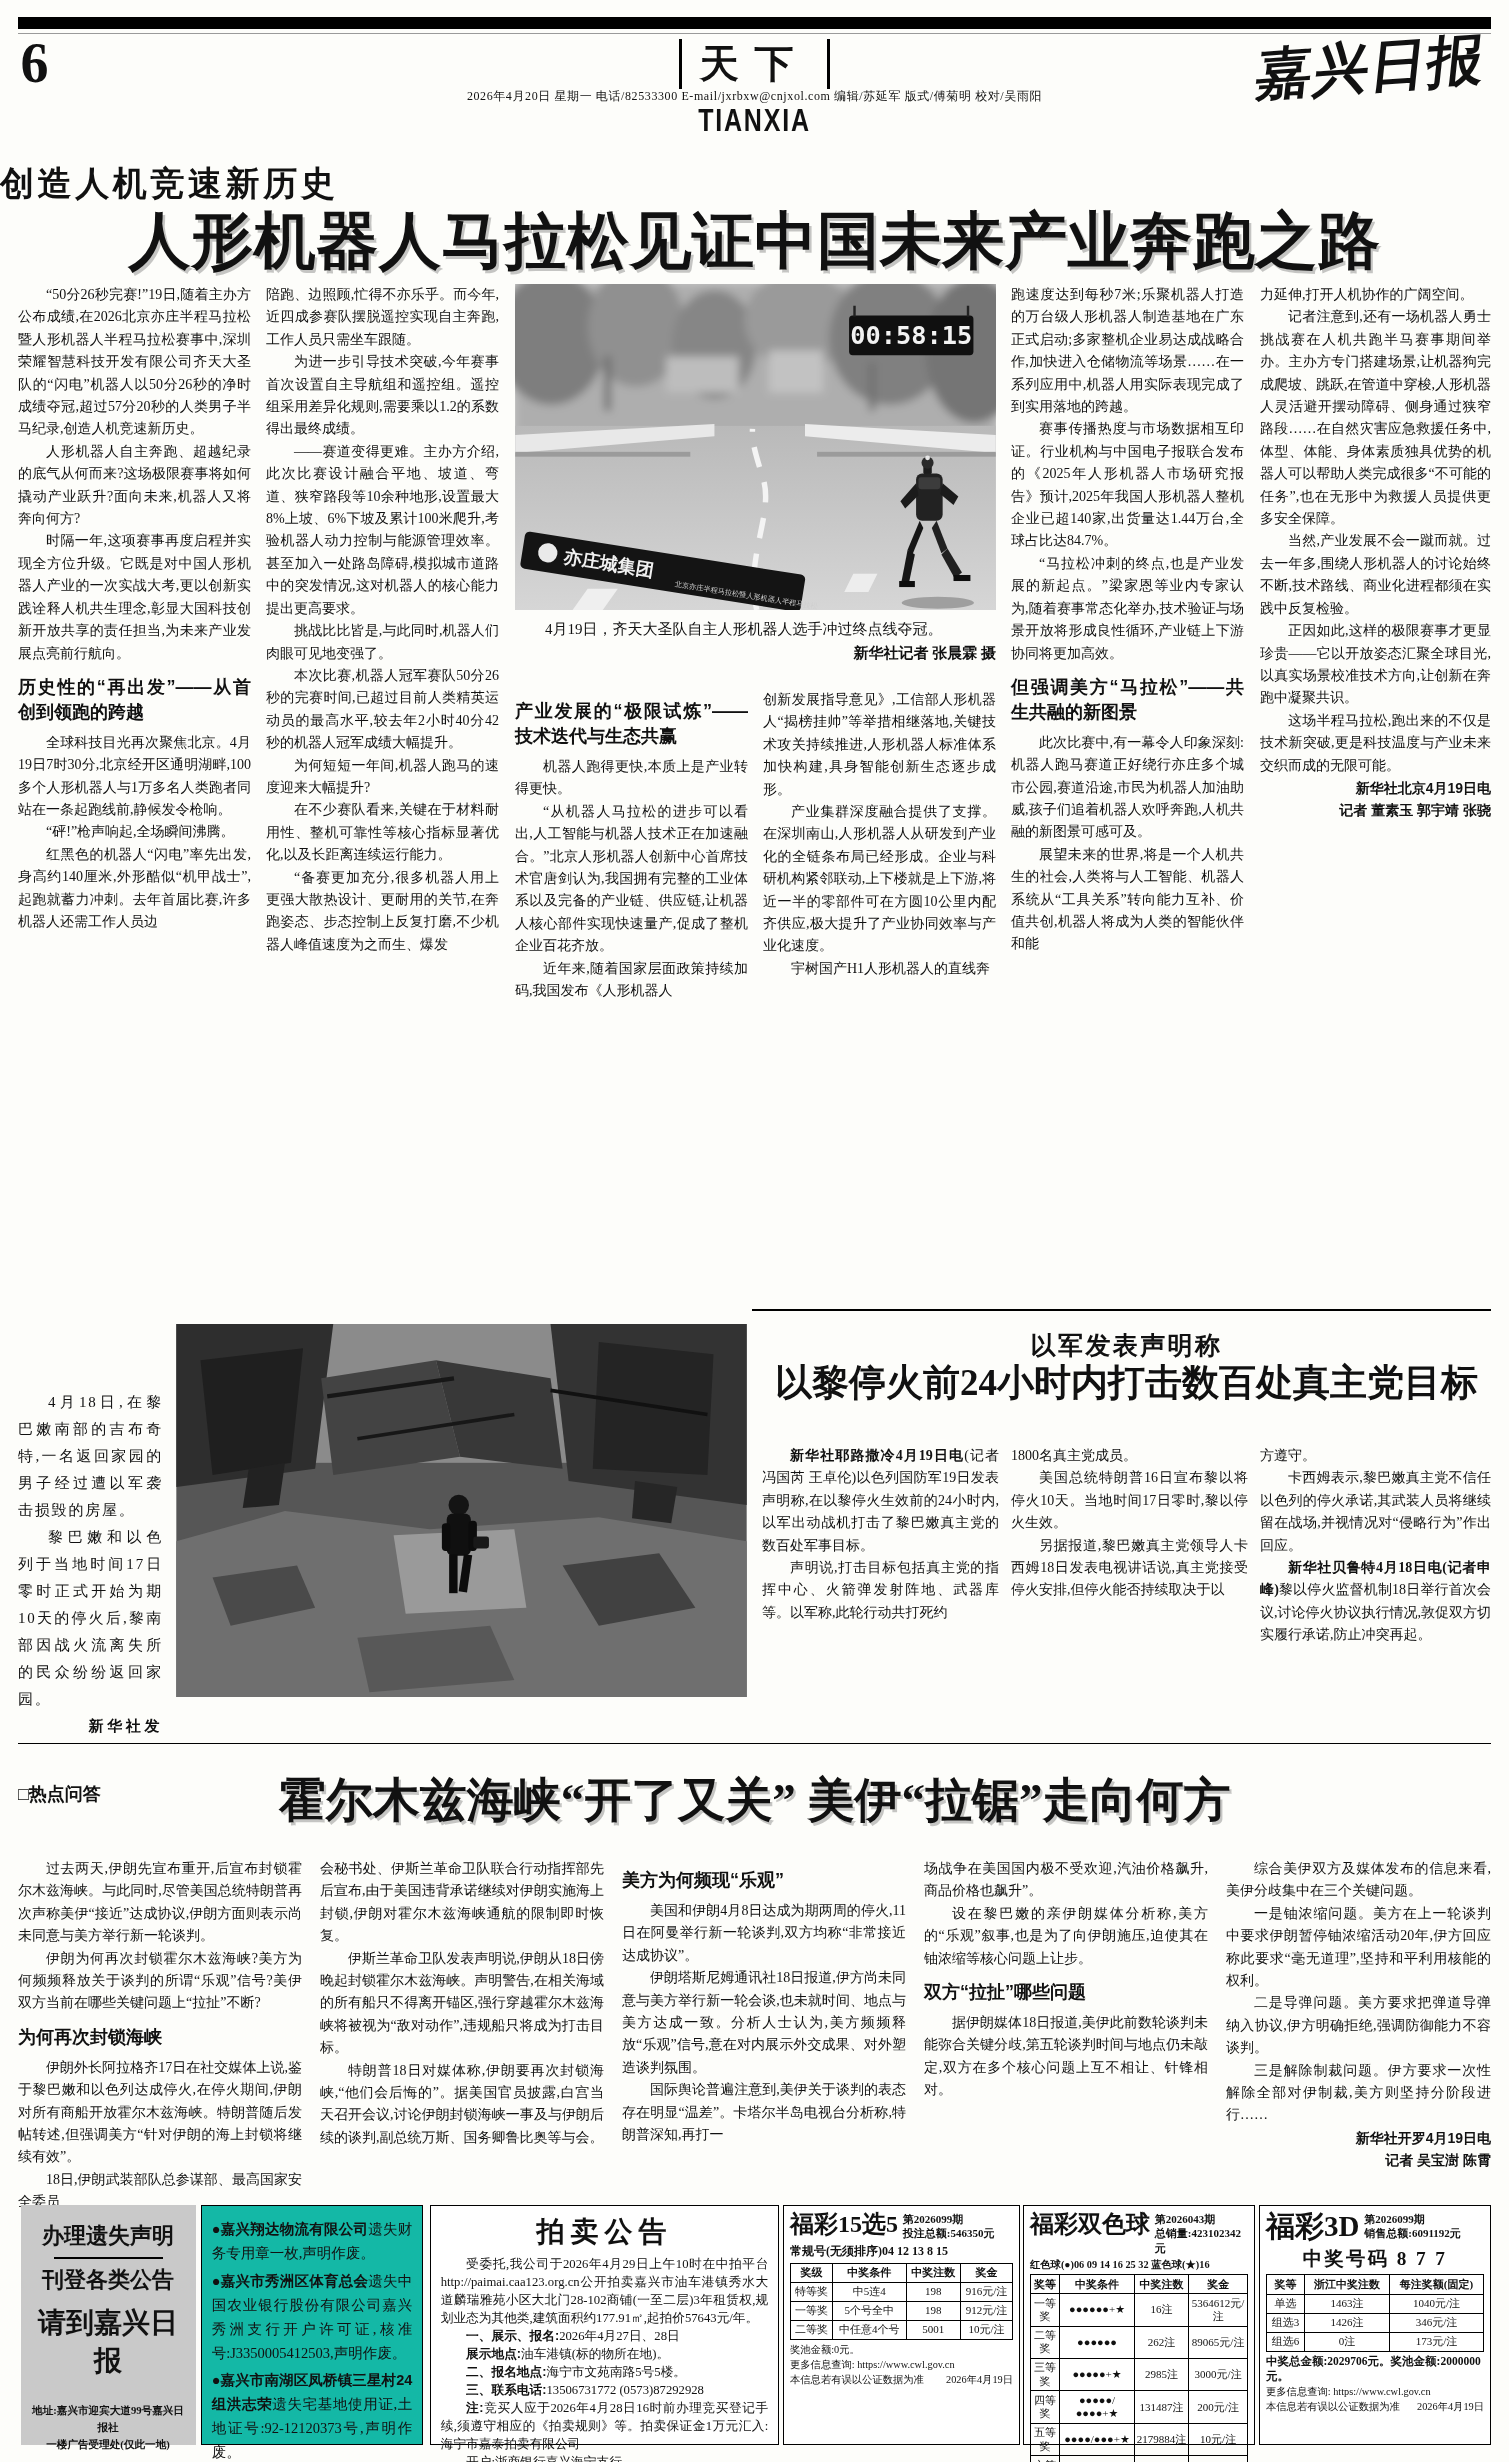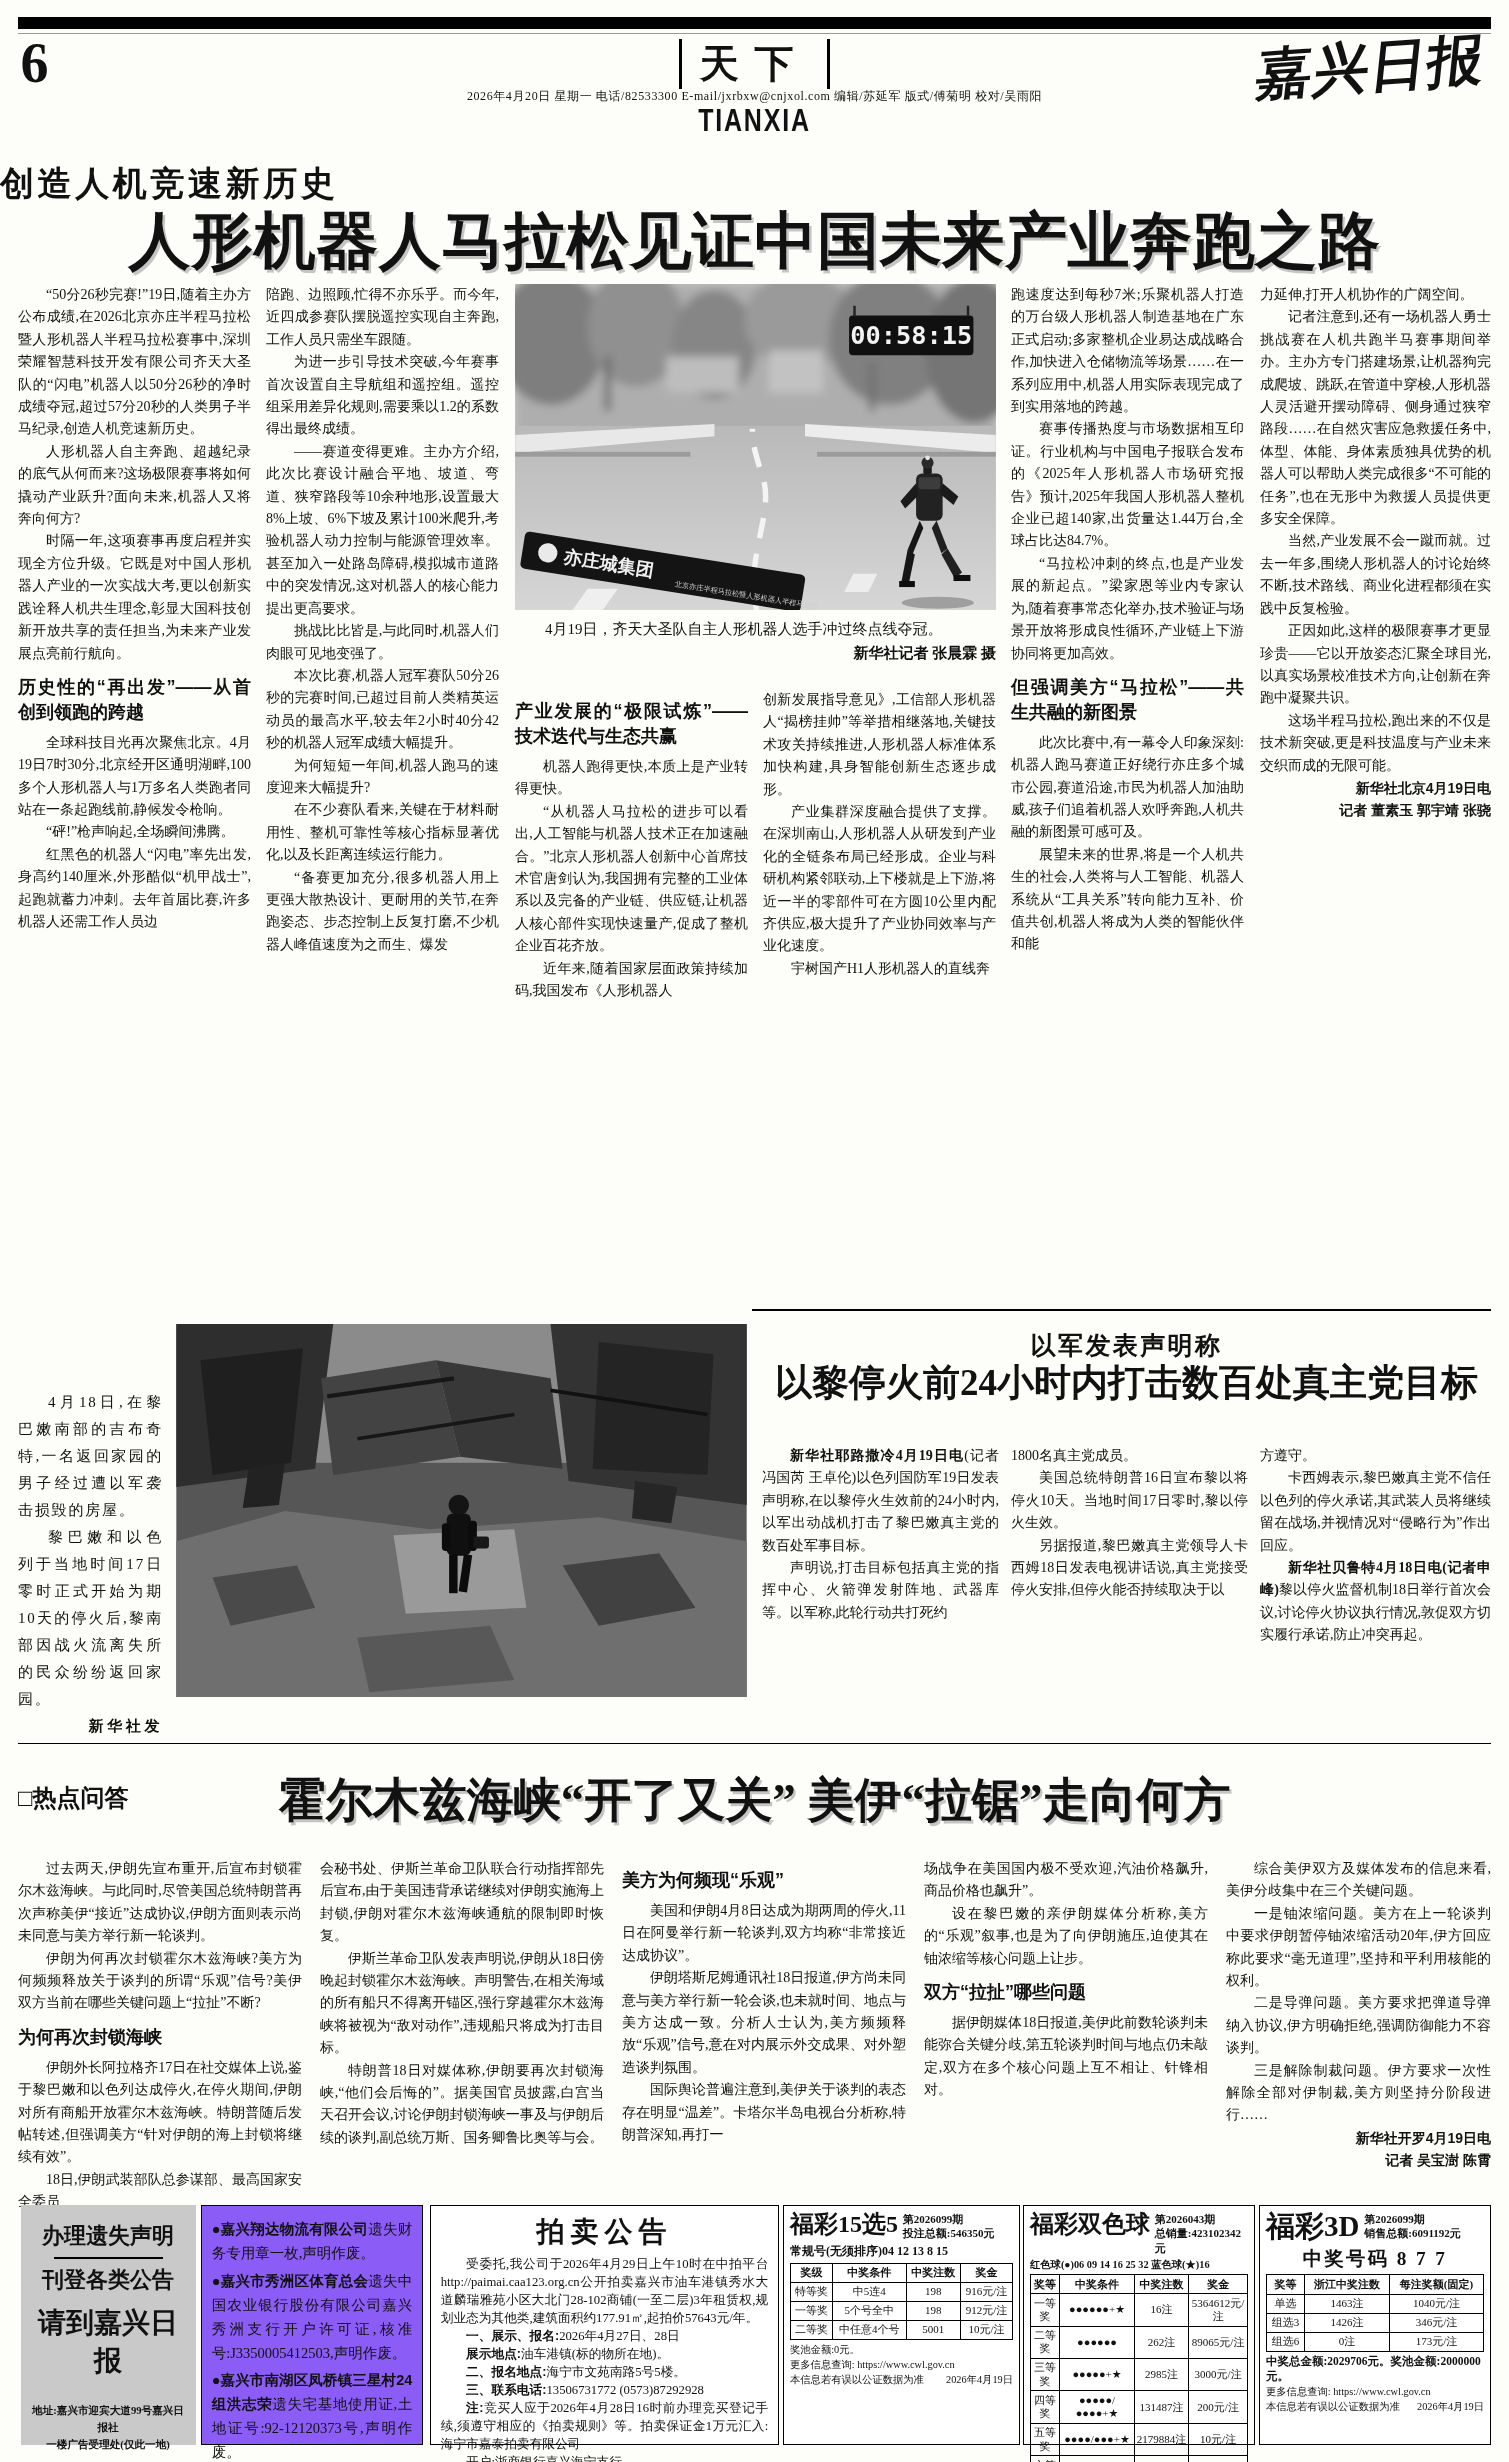--- a/index.html
+++ b/index.html
@@ -35,34 +35,34 @@
   
   .div1{left:752px;top:1309px;width:739px;height:1.8px;background:#000;}
   .cap2{left:18px;top:1389px;width:145px;font-size:15px;line-height:27px;letter-spacing:1.8px;text-align:justify;}
   .cap2 p{margin:0;text-indent:2em;}
   .cap2 .credit{text-indent:0;text-align:right;font-weight:bold;letter-spacing:3.6px;}
   .photo2{left:176px;top:1324px;width:571px;height:373px;}
   .kicker2{left:762px;top:1329px;width:729px;text-align:center;font-size:25px;font-weight:600;letter-spacing:2.4px;}
   .headline2{left:762px;top:1358px;width:729px;text-align:center;font-size:37px;font-weight:900;white-space:nowrap;}
   
   .div2{left:18px;top:1743px;width:1473px;height:1.2px;background:#000;}
-  .qa-label{left:18px;top:1782px;font-size:24px;font-weight:bold;font-family:"Liberation Sans","DejaVu Sans",sans-serif;}
+  .qa-label{left:18px;top:1782px;font-size:18px;font-weight:bold;font-family:"Liberation Sans","DejaVu Sans",sans-serif;}
   .headline3{left:18px;top:1769px;width:1473px;text-align:center;font-size:47px;font-weight:900;
              white-space:nowrap;text-shadow:2.4px 3px 0 rgba(0,0,0,.22);}
   
   .adbox{position:absolute;border:1.8px solid #000;background:#fff;box-sizing:border-box;}
   .graybox{left:20.5px;top:2205px;width:175px;height:240px;background:#c9c9c9;border:none;
            text-align:center;padding:15.7px 8.5px;box-sizing:border-box;}
   .graybox .t1{font-size:22px;font-weight:900;font-family:"Liberation Sans","DejaVu Sans",sans-serif;}
   .graybox .sep{width:109px;height:2.4px;background:#000;margin:6px auto;}
   .graybox .t2{font-size:22px;font-weight:900;font-family:"Liberation Sans","DejaVu Sans",sans-serif;}
   .graybox .t3{font-size:28px;font-weight:900;margin-top:8.5px;font-family:"Liberation Sans","DejaVu Sans",sans-serif;}
   .graybox .addr{font-size:10.6px;margin-top:22px;line-height:17px;font-weight:bold;}
   .graybox .phone{font-size:25px;font-weight:900;margin-top:8.5px;font-family:"Liberation Sans","DejaVu Sans",sans-serif;letter-spacing:0.6px;}
-  .notices{left:201px;top:2205px;width:222px;height:240px;border:1.2px solid #000;background:#8b5cf6;
+  .notices{left:201px;top:2205px;width:222px;height:240px;border:1.2px solid #000;background:#14b8a6;
            padding:11px 9.7px;box-sizing:border-box;font-size:14.5px;line-height:24px;text-align:justify;}
   .notices p{margin:0 0 3.6px 0;}
   .notices b{font-family:"Liberation Sans","DejaVu Sans",sans-serif;}
   .auction{left:430px;top:2205px;width:349px;height:240px;padding:6px 9.7px;}
   .auction .ttl{text-align:center;font-size:28px;font-weight:900;letter-spacing:6px;margin:1.2px 0 3.6px 0;}
   .auction .bd{font-size:12.7px;line-height:18px;text-align:justify;}
   .auction .bd p{margin:0;text-indent:2em;}
   .auction .bd b{font-family:"Liberation Sans","DejaVu Sans",sans-serif;}
   .lotto{padding:4.8px 6px;}
   .l15{left:783px;top:2205px;width:237px;height:240px;}

